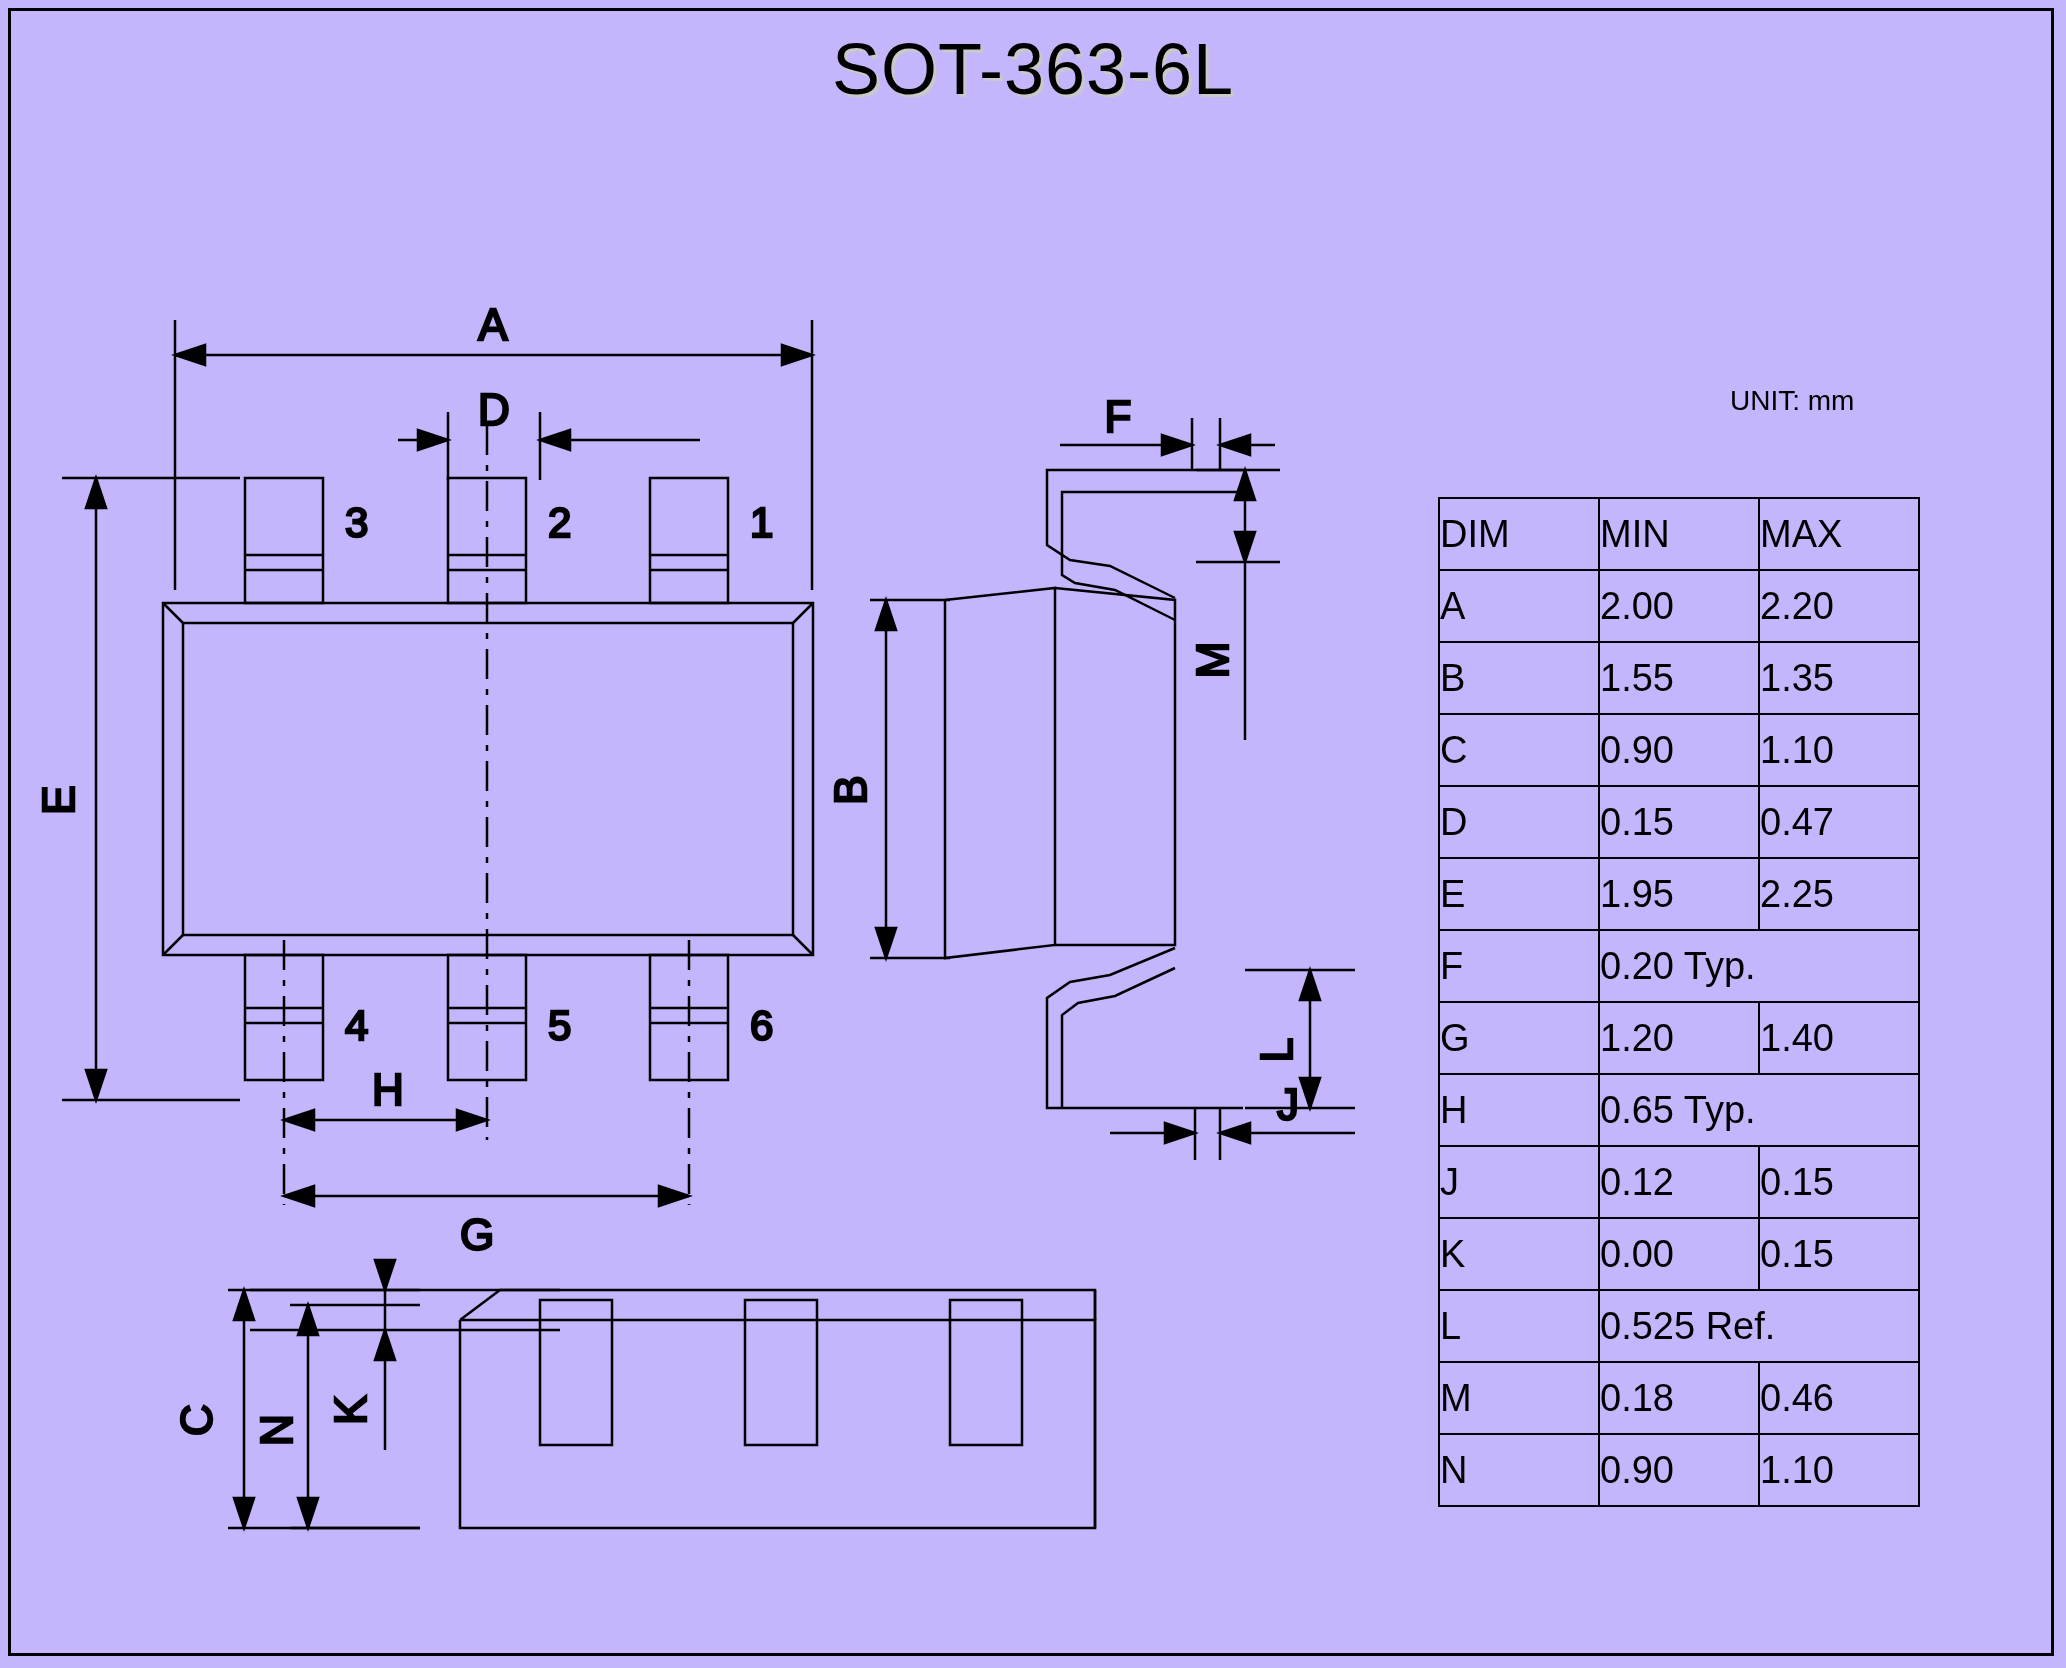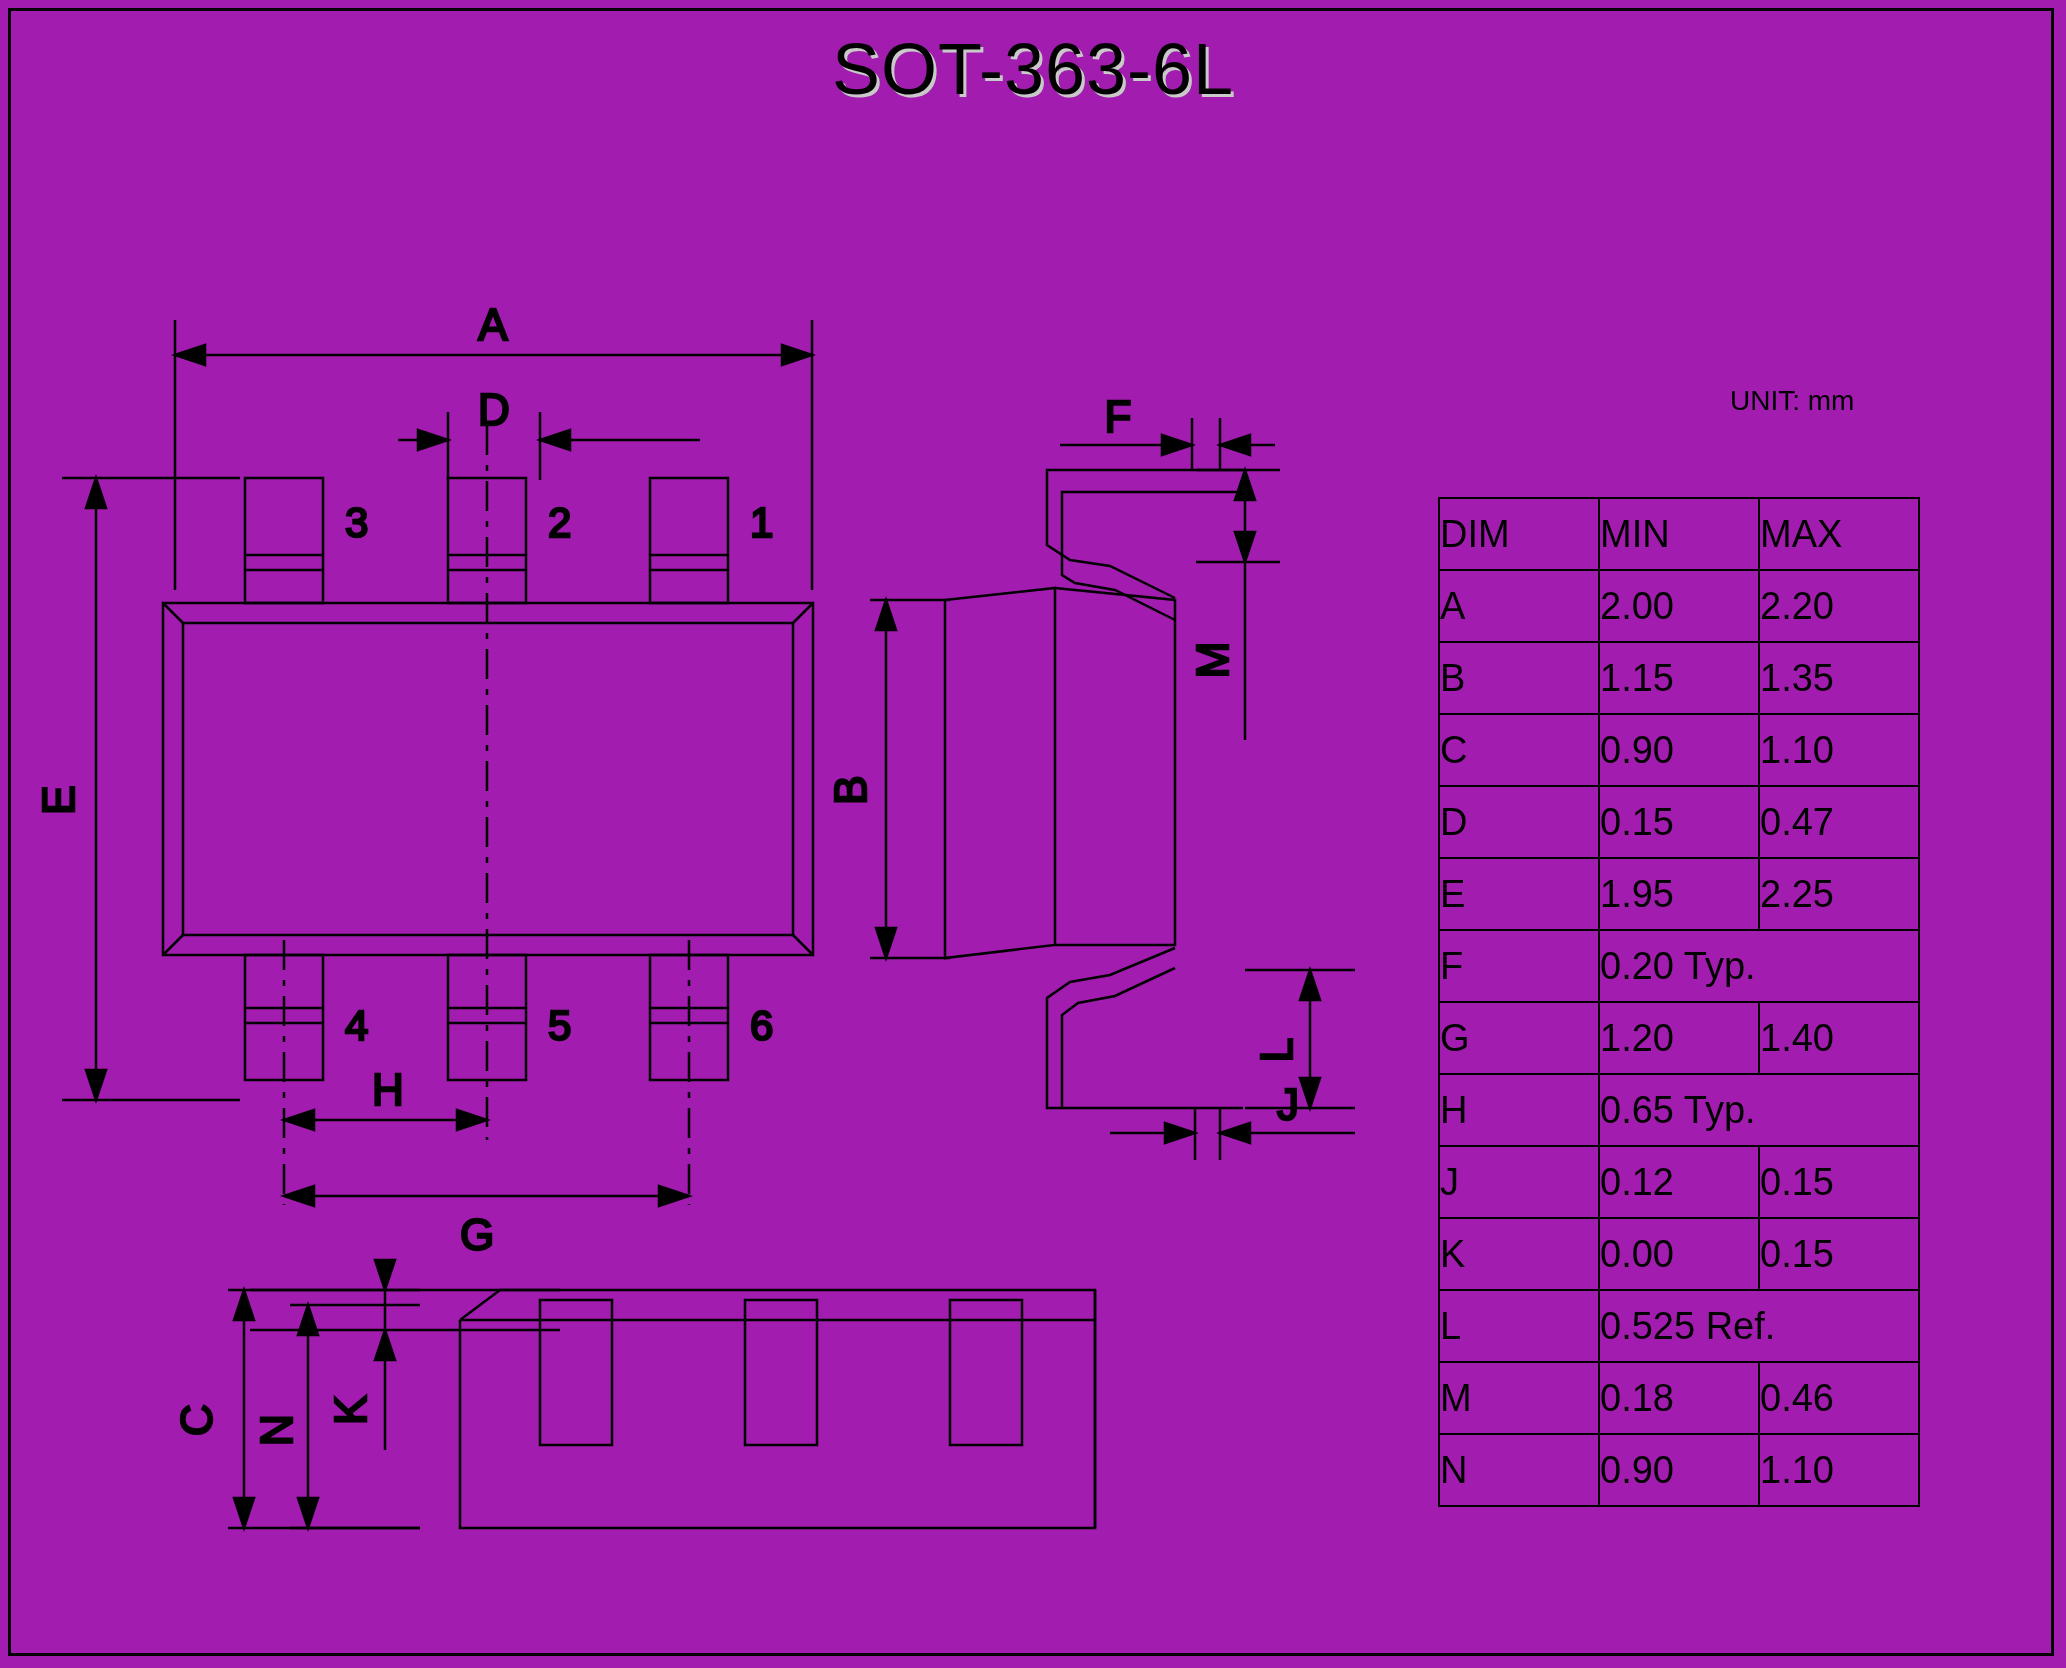--- a/index.html
+++ b/index.html
@@ -8,21 +8,21 @@
     background: #ffffff;
   }
   body {
     font-family: "Liberation Sans", sans-serif;
     color: #000;
   }
   #page {
     position: relative;
     width: 2066px;
     height: 1668px;
-    background: #a21caf;
+    background: #c4b5fd;
     overflow: hidden;
   }
   .frame {
     position: absolute;
     left: 8px;
     top: 8px;
     width: 2046px;
     height: 1648px;
     border: 3px solid #000;
     box-sizing: border-box;
@@ -297,21 +297,21 @@
       </tr>
     </thead>
     <tbody>
       <tr>
         <td class="dim">A</td>
         <td>2.00</td>
         <td>2.20</td>
       </tr>
       <tr>
         <td class="dim">B</td>
-        <td>1.15</td>
+        <td>1.55</td>
         <td>1.35</td>
       </tr>
       <tr>
         <td class="dim">C</td>
         <td>0.90</td>
         <td>1.10</td>
       </tr>
       <tr>
         <td class="dim">D</td>
         <td>0.15</td>

